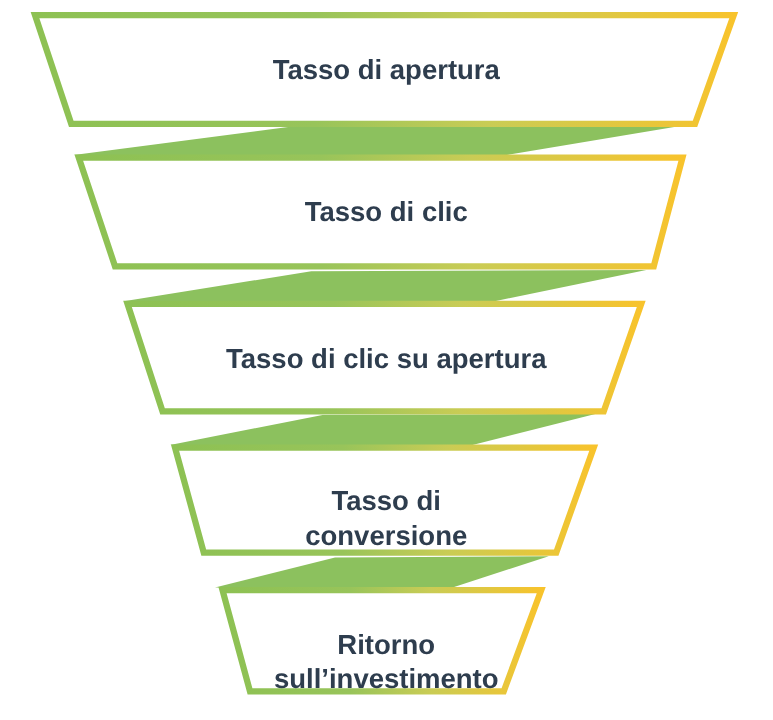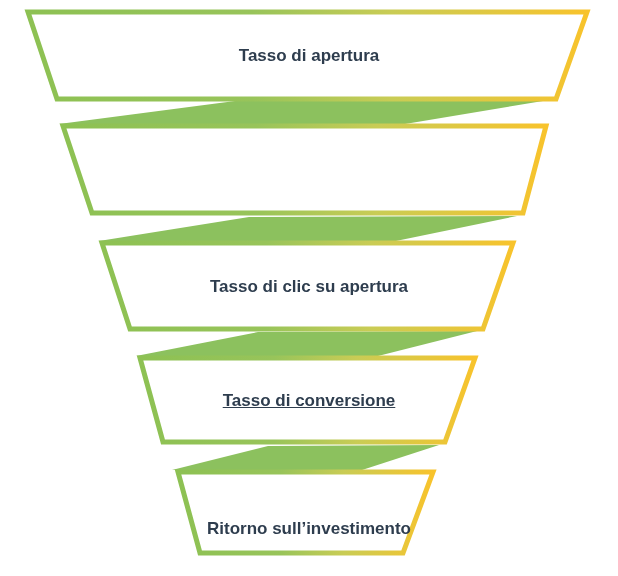--- a/index.html
+++ b/index.html
@@ -31,30 +31,30 @@
   .step-label {
     position: absolute;
     left: 0;
     width: 100%;
     display: flex;
     align-items: center;
     justify-content: center;
     text-align: center;
     color: #2e3d4e;
     font-weight: bold;
-    font-size: 17px;
+    font-size: 22px;
     line-height: 1.25;
   }
   .step-label .inner {
     display: inline-block;
   }
   .lbl-1 { top: 12px;  height: 88px; }
   .lbl-2 { top: 126px; height: 88px; }
   .lbl-3 { top: 243px; height: 87px; text-align: right; }
-  .lbl-4 { top: 358px; height: 85px; text-decoration: underline; }
+  .lbl-4 { top: 372px; height: 85px; }
   .lbl-5 { top: 488px; height: 82px; }
   .lbl-4 .inner { max-width: 180px; }
   .lbl-5 .inner { max-width: 230px; }
 </style>
 </head>
 <body>
 
 <div class="stage">
 
   <svg class="funnel-svg" width="618" height="576" viewBox="0 0 618 576">
@@ -76,20 +76,23 @@
     <polygon points="63,126 546,126 523,213 92,213" stroke="url(#borderGrad)" stroke-width="5" fill="#ffffff"></polygon>
     <polygon points="102,243 513,243 483,329 130,329" stroke="url(#borderGrad)" stroke-width="5" fill="#ffffff"></polygon>
     <polygon points="140,358 475,358 445,442 163,442" stroke="url(#borderGrad)" stroke-width="5" fill="#ffffff"></polygon>
     <polygon points="178,472 433,472 403,553 200,553" stroke="url(#borderGrad)" stroke-width="5" fill="#ffffff"></polygon>
   </svg>
 
   <div class="label-layer">
     <div class="step-label lbl-1">
       <span class="inner">Tasso di apertura</span>
     </div>
+    <div class="step-label lbl-2">
+      <span class="inner">Tasso di clic</span>
+    </div>
     <div class="step-label lbl-3">
       <span class="inner">Tasso di clic su apertura</span>
     </div>
     <div class="step-label lbl-4">
       <span class="inner">Tasso di conversione</span>
     </div>
     <div class="step-label lbl-5">
       <span class="inner">Ritorno sull’investimento</span>
     </div>
   </div>

